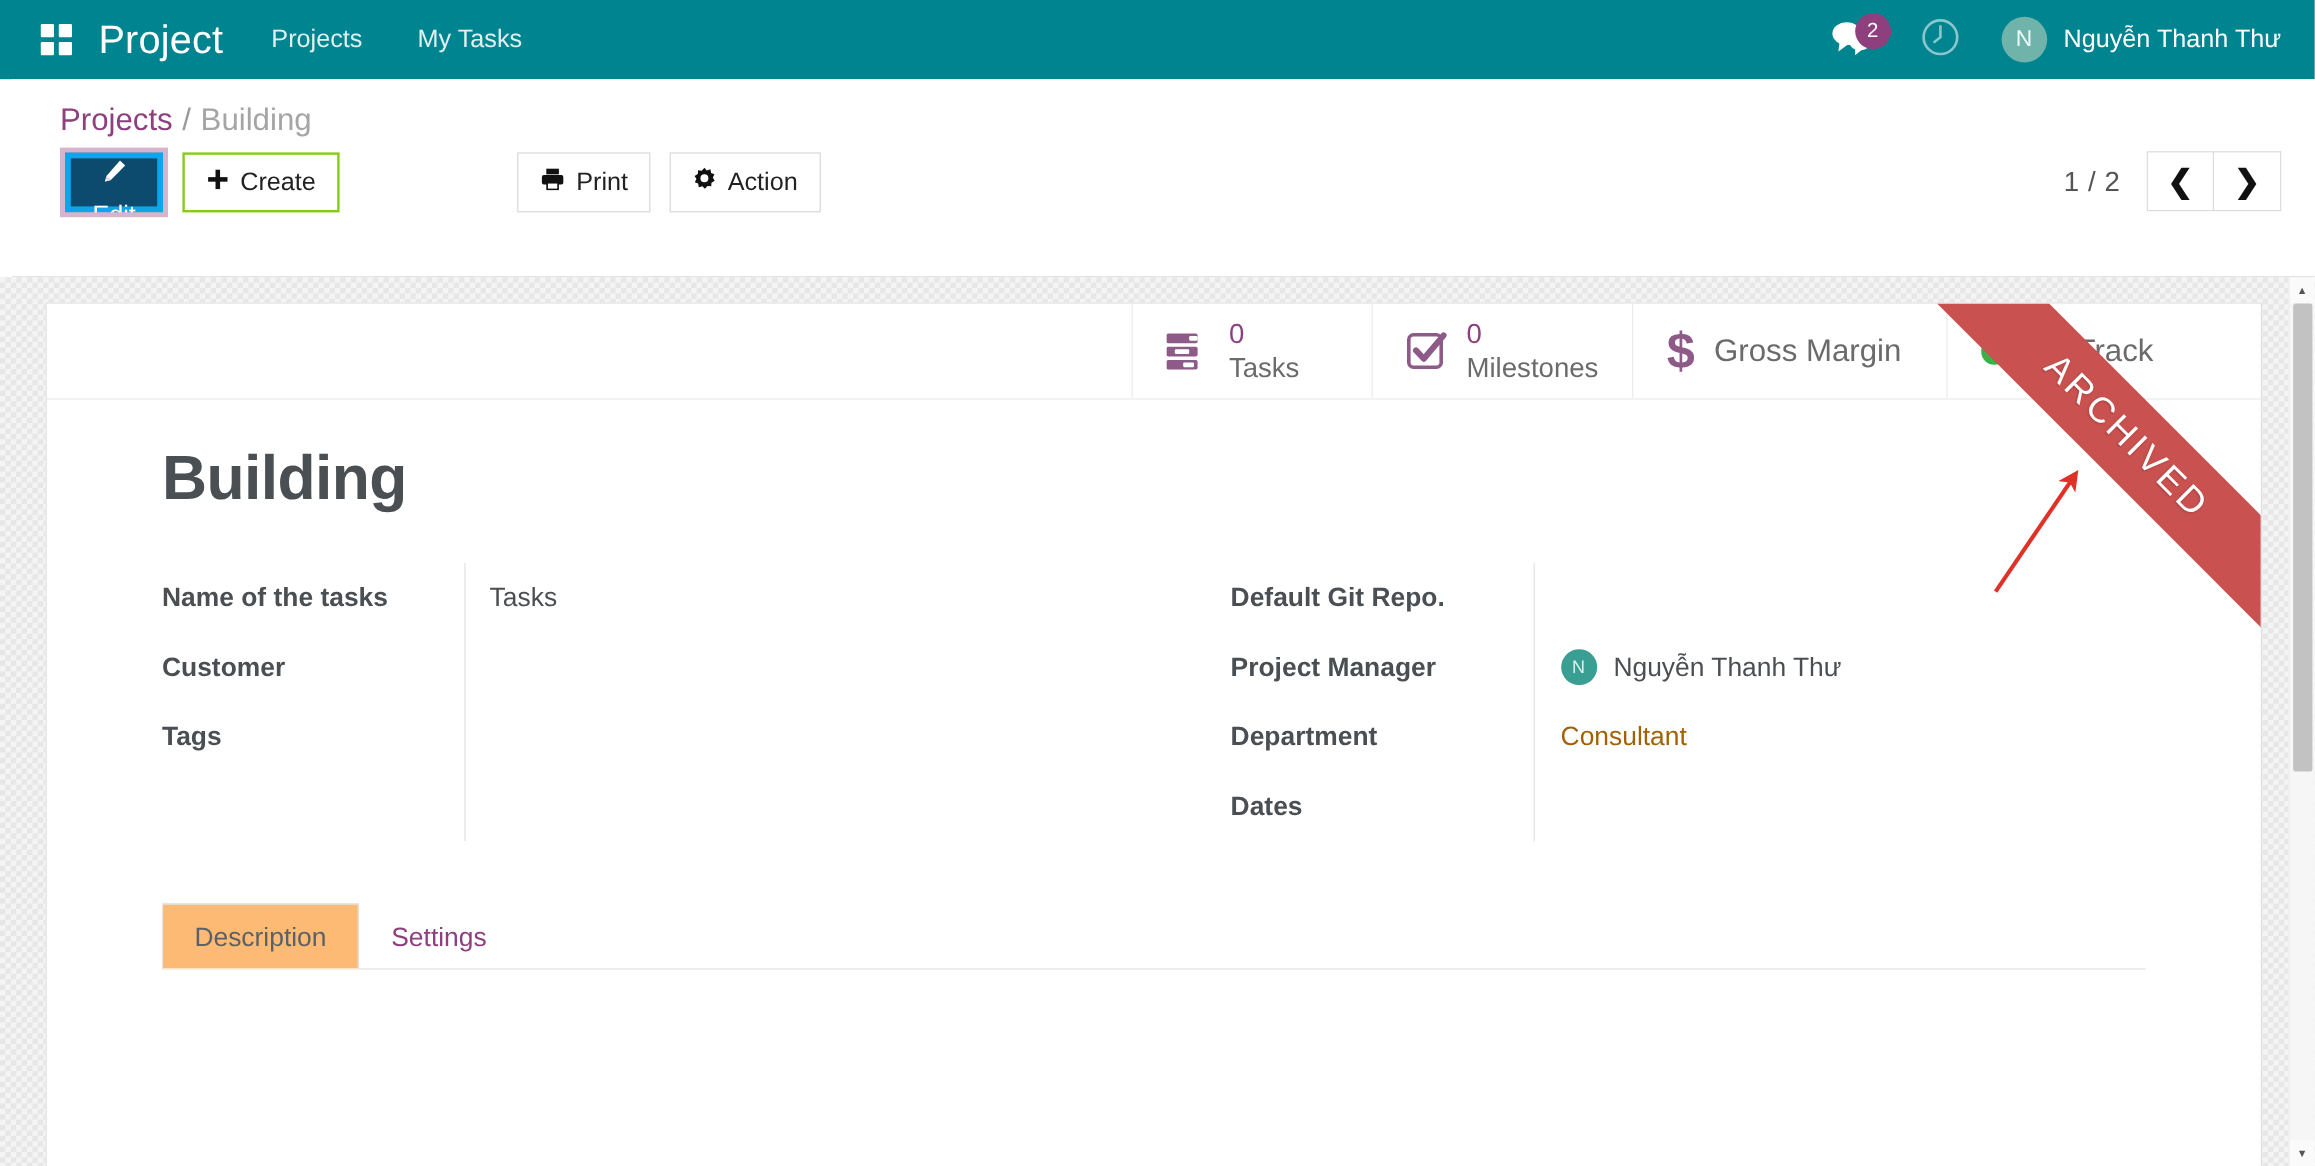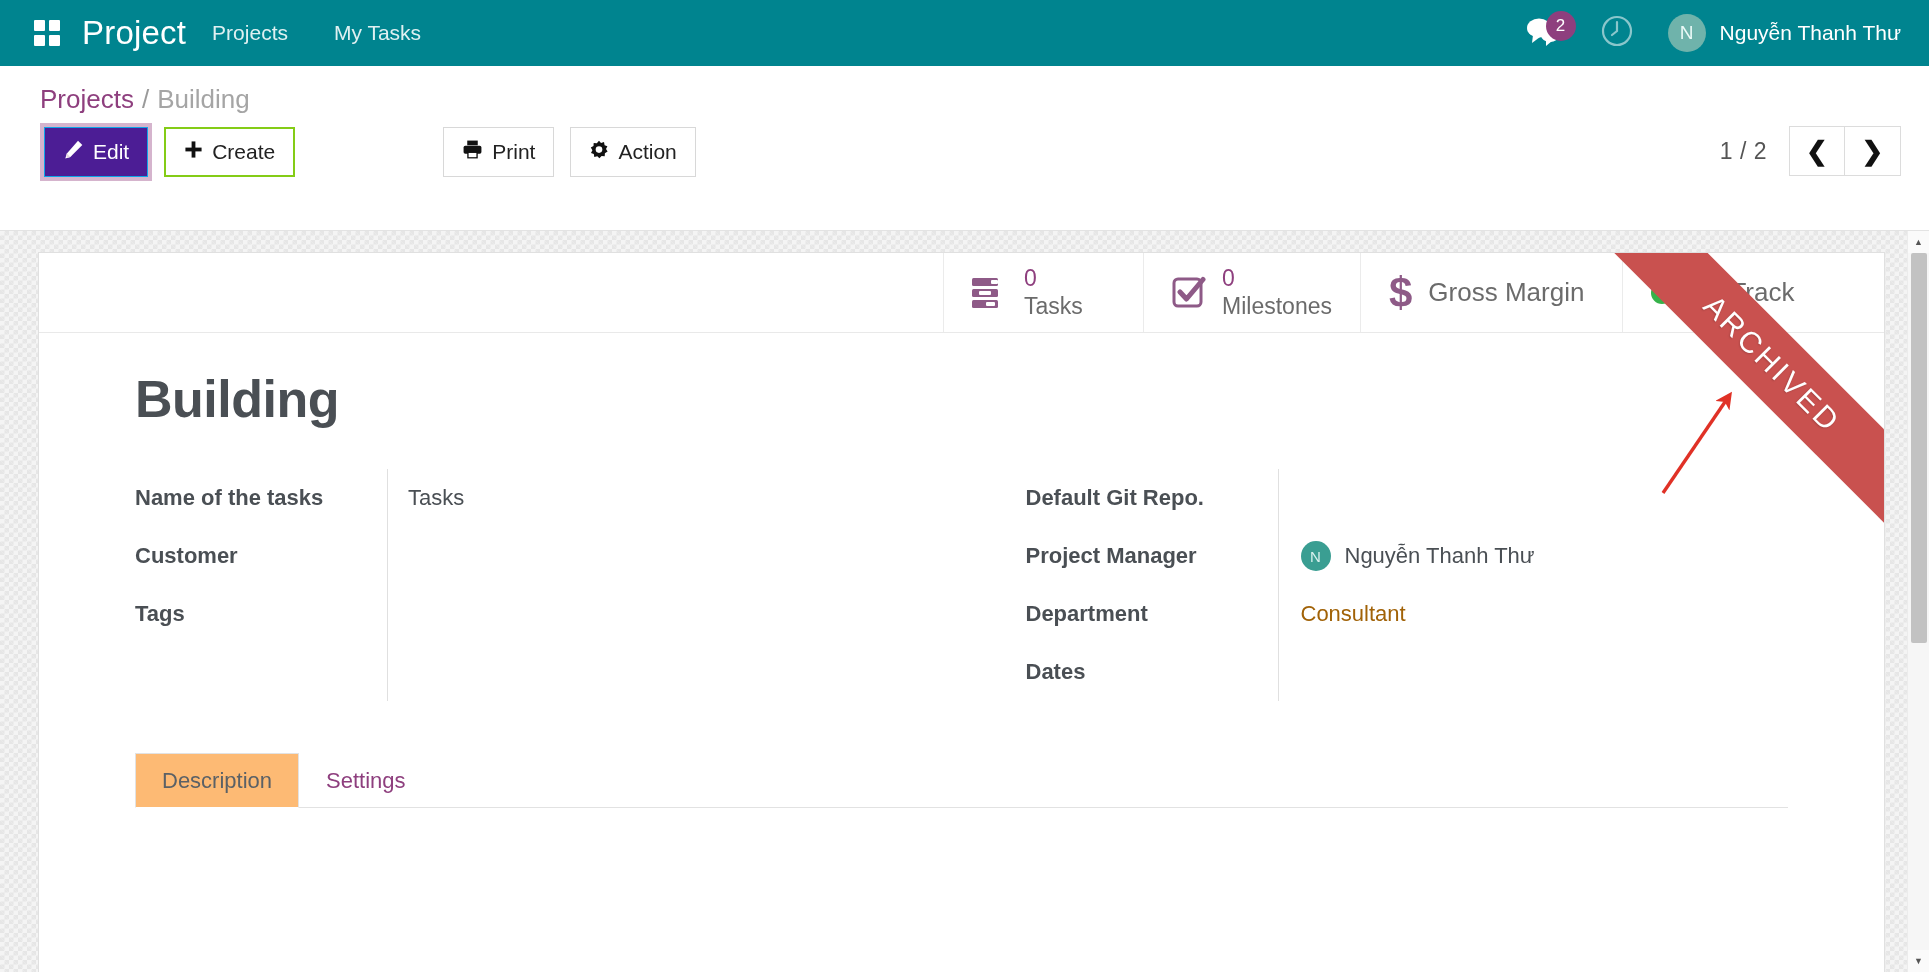--- a/index.html
+++ b/index.html
@@ -29,21 +29,21 @@
     gap: 4px;
     margin-right: 22px;
     cursor: pointer;
   }
   .apps-icon i { background: #ffffff; border-radius: 1px; display: block; }
   .brand {
     color: #ffffff;
     font-size: 33px;
     font-weight: 400;
     letter-spacing: 0.2px;
-    margin-right: 26px;
+    margin-right: 40px;
     cursor: pointer;
   }
   .nav-link {
     color: #e9f5f6;
     font-size: 21px;
     margin-right: 46px;
     cursor: pointer;
     opacity: .96;
   }
   .nav-right {
@@ -74,20 +74,21 @@
   }
   .user-name { color: #ffffff; font-size: 21px; }
 
   
   .control-panel {
     background: #ffffff;
     padding: 18px 12px 0 40px;
     border-bottom: 1px solid #e3e3e3;
     height: 165px;
     position: relative;
+    margin-left: 10px;
   }
   .breadcrumb {
     font-size: 26px;
     margin-bottom: 12px;
     line-height: 1.2;
   }
   .bc-link { color: #8e3f7e; cursor: pointer; }
   .bc-sep { color: #9a9a9a; margin: 0 8px; }
   .bc-current { color: #a5a5a5; }
 
@@ -100,26 +101,27 @@
     display: inline-flex;
     align-items: center;
     gap: 9px;
     background: #ffffff;
     border: 1px solid #d8d8d8;
     color: #222;
     cursor: pointer;
     white-space: nowrap;
   }
   .btn-edit {
-    background: #4c1d95;
+    background: #0c4a6e;
     color: #ffffff;
-    border: 1px solid #0ea5e9;
+    border: 5px solid #0ea5e9;
     outline: 4px solid #d5b4cd;
     margin-right: 16px;
     margin-left: 4px;
+    flex-direction: column;
   }
   .btn-create { border: 2px solid #84cc16; }
   .btn-gap { width: 148px; }
   .btn-print { margin-right: 16px; }
 
   .pager {
     position: absolute;
     right: 28px;
     top: 60px;
     display: flex;

